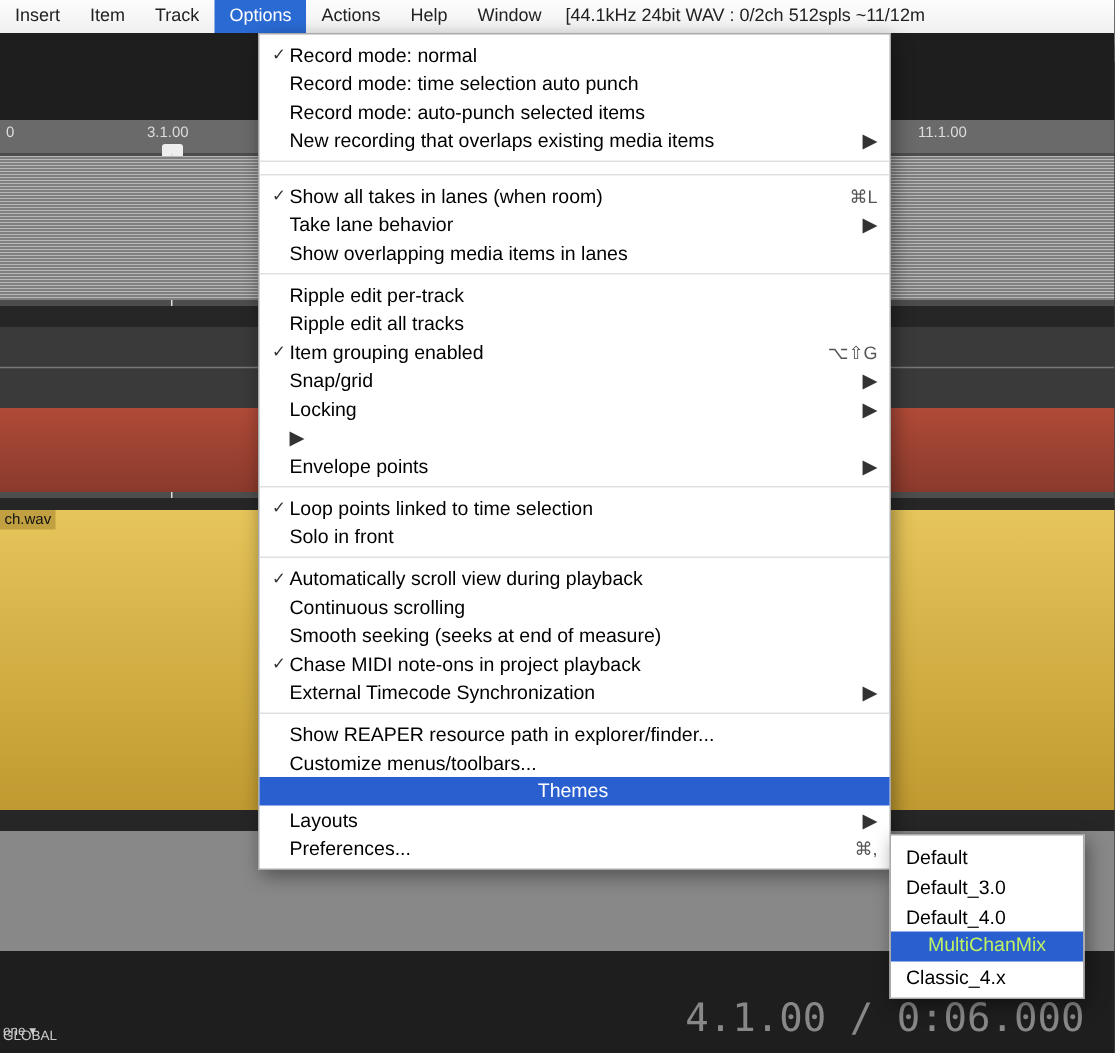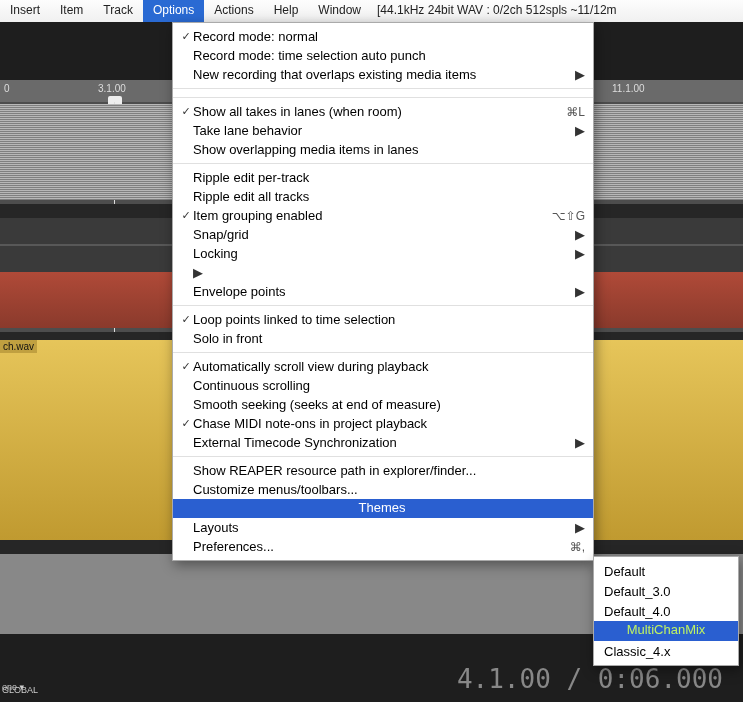--- a/index.html
+++ b/index.html
@@ -34,21 +34,21 @@
   .row { display:flex; align-items:center; padding:1px 8px 1px 6px; height:19px; }
   .row.selected { background:#2a5fd0; color:#fff;flex-direction:column; }
   .check { width:14px; text-align:center; font-size:11px; color:#333; }
   .row.selected .check { color:#fff; }
   .label { flex:1; white-space:nowrap; }
   .shortcut { color:#555; font-size:12px; }
   .sub-arrow { width:10px; text-align:right; color:#333; }
   .row.selected .sub-arrow, .row.selected .shortcut { color:#fff; }
 
   
-  .submenu { position:absolute; top:556px; left:593px; width:146px; background:#fff; border:1px solid #aaa; box-shadow:2px 4px 12px rgba(0,0,0,.4); font-size:13px; padding:4px 0; }
+  .submenu { position:absolute; top:556px; left:593px; width:130px; background:#fff; border:1px solid #aaa; box-shadow:2px 4px 12px rgba(0,0,0,.4); font-size:13px; padding:4px 0; }
   .submenu .row { padding:1px 10px; height:20px; }
   .submenu .row.selected { background:#2a5fd0; color:#bef264; }
 
   
   .strip { position:absolute; left:0; right:0; }
   .strip svg { width:100%; height:100%; display:block; }
 </style>
 </head>
 <body>
 
@@ -121,20 +121,24 @@
       <div class="row">
         <span class="check">✓</span>
         <span class="label">Record mode: normal</span>
       </div>
       <div class="row">
         <span class="check"></span>
         <span class="label">Record mode: time selection auto punch</span>
       </div>
       <div class="row">
         <span class="check"></span>
+        <span class="label">Record mode: auto-punch selected items</span>
+      </div>
+      <div class="row">
+        <span class="check"></span>
         <span class="label">New recording that overlaps existing media items</span>
         <span class="sub-arrow">▶</span>
       </div>
     </div>
   <div class="menu-group" id="g2"></div>
   <div class="menu-group" id="g3">
       <div class="row">
         <span class="check">✓</span>
         <span class="label">Show all takes in lanes (when room)</span>
         <span class="shortcut">⌘L</span>

